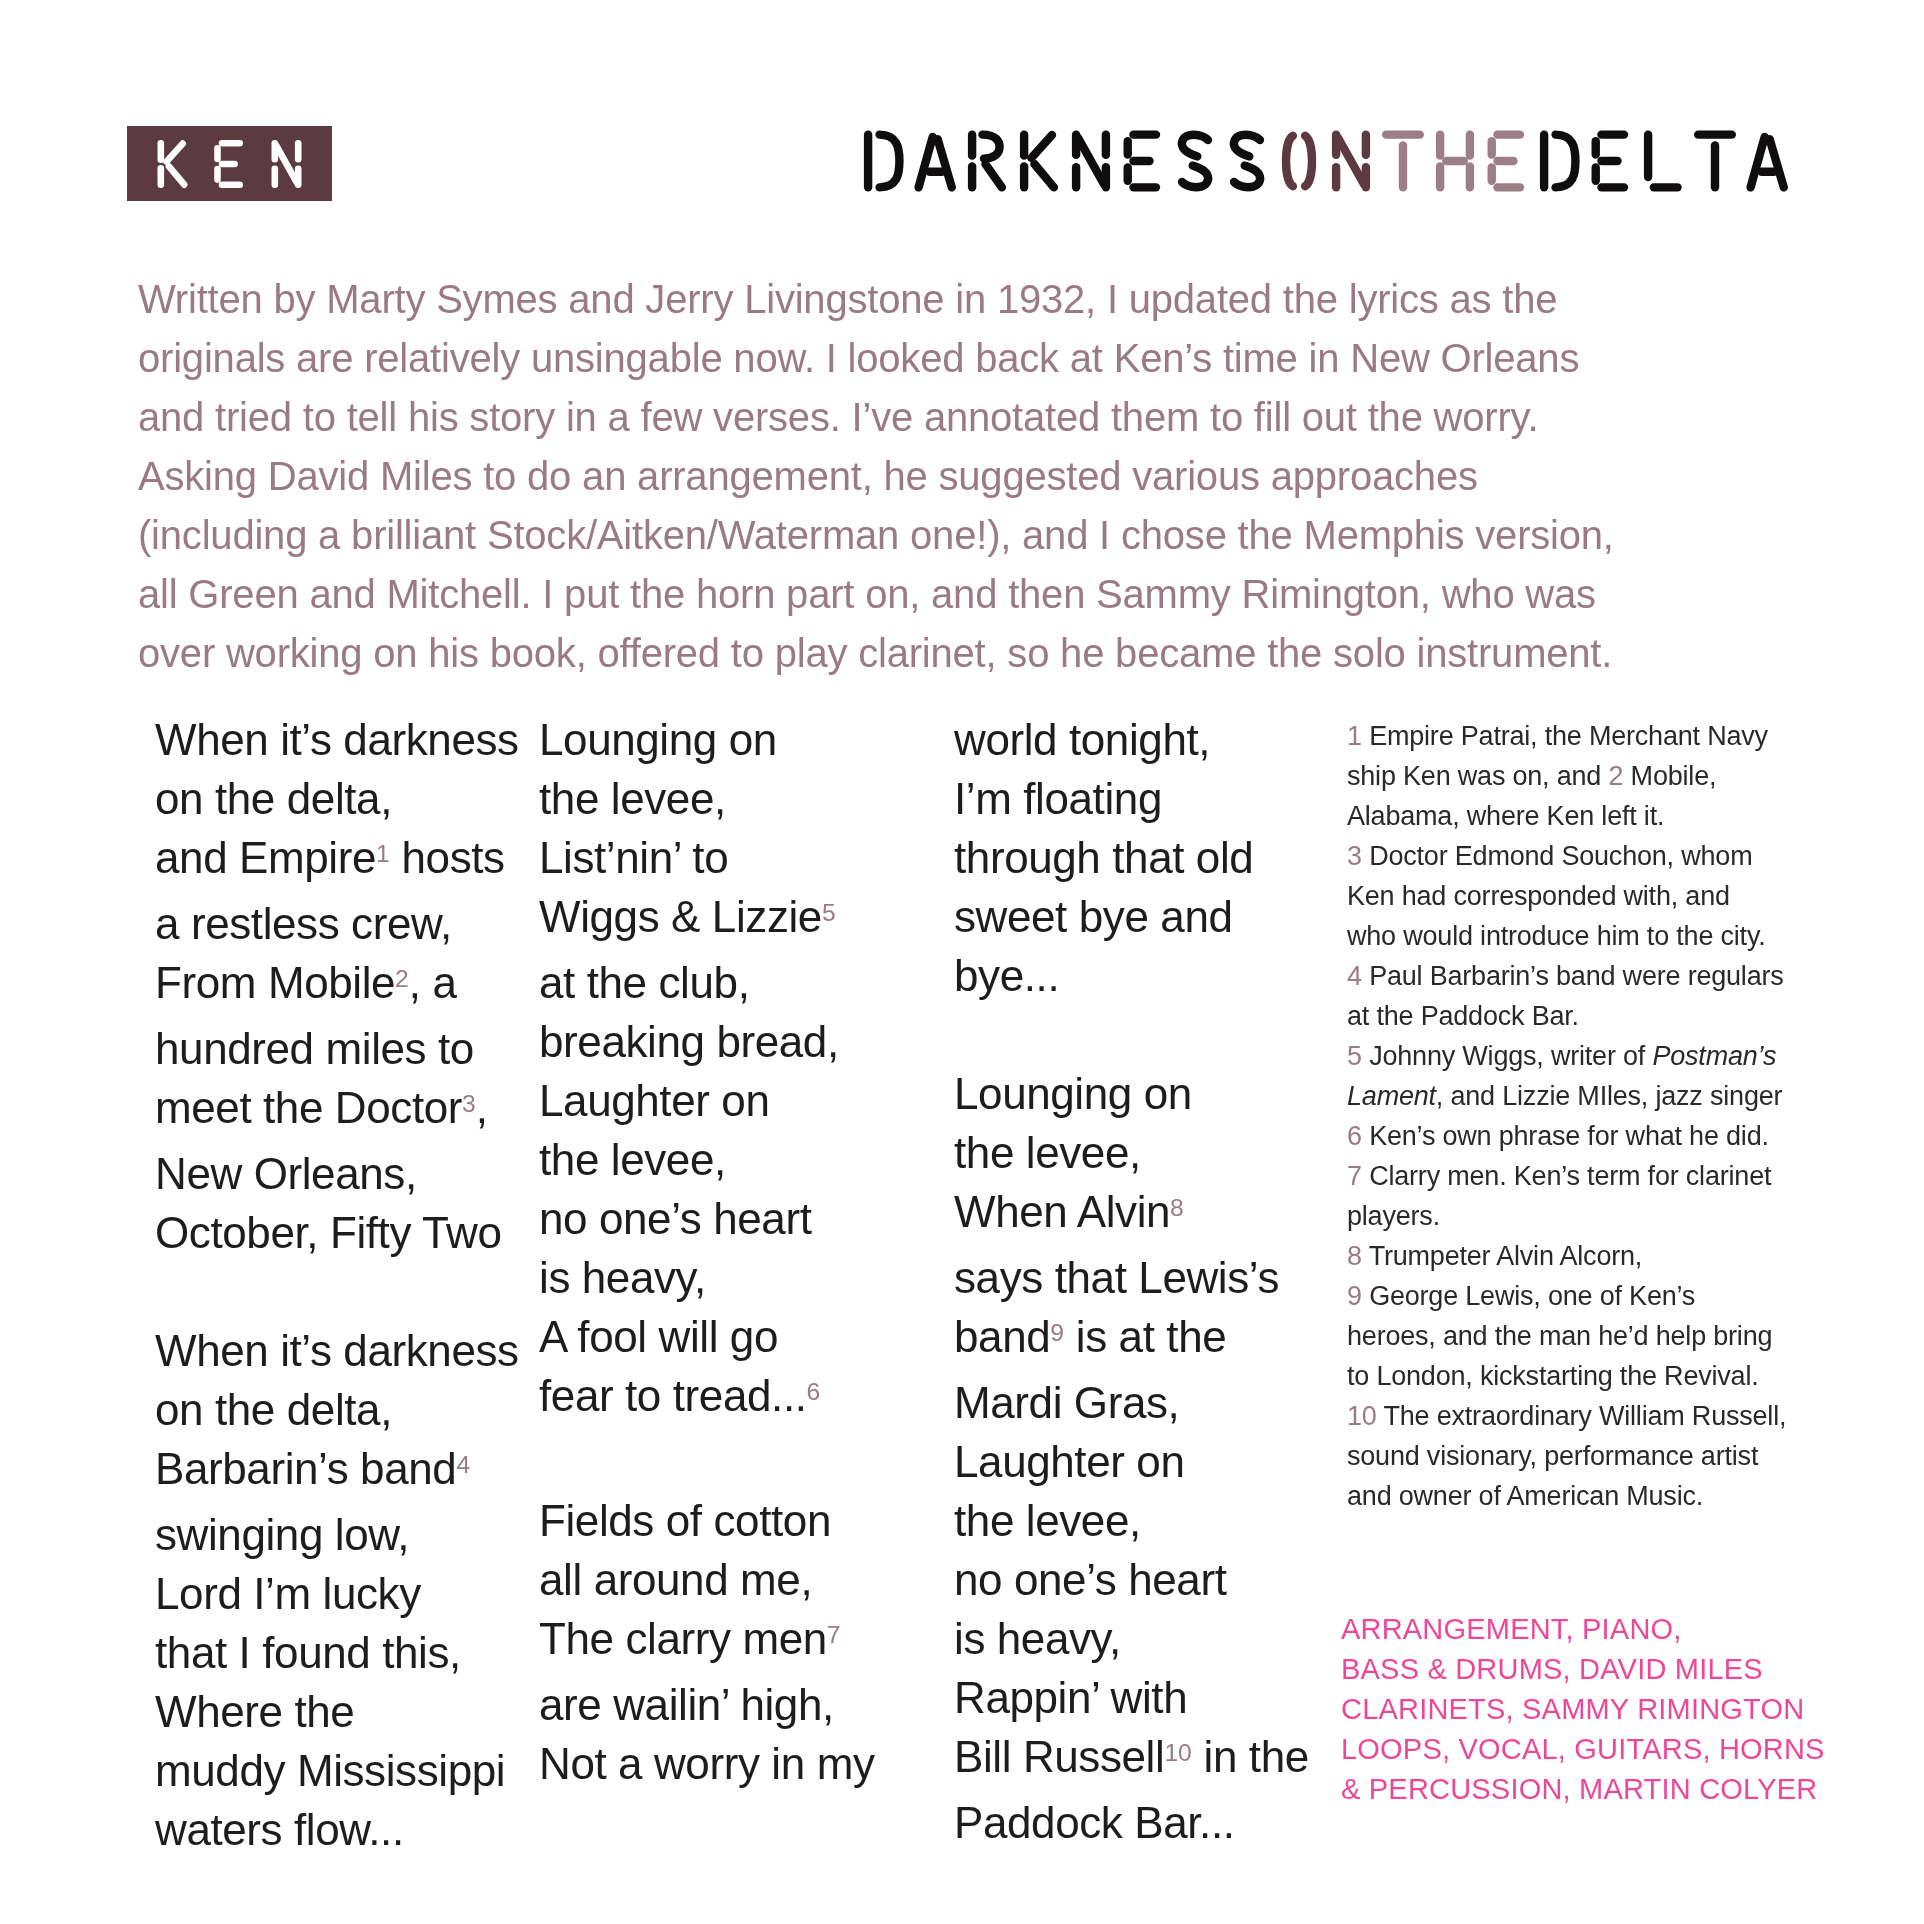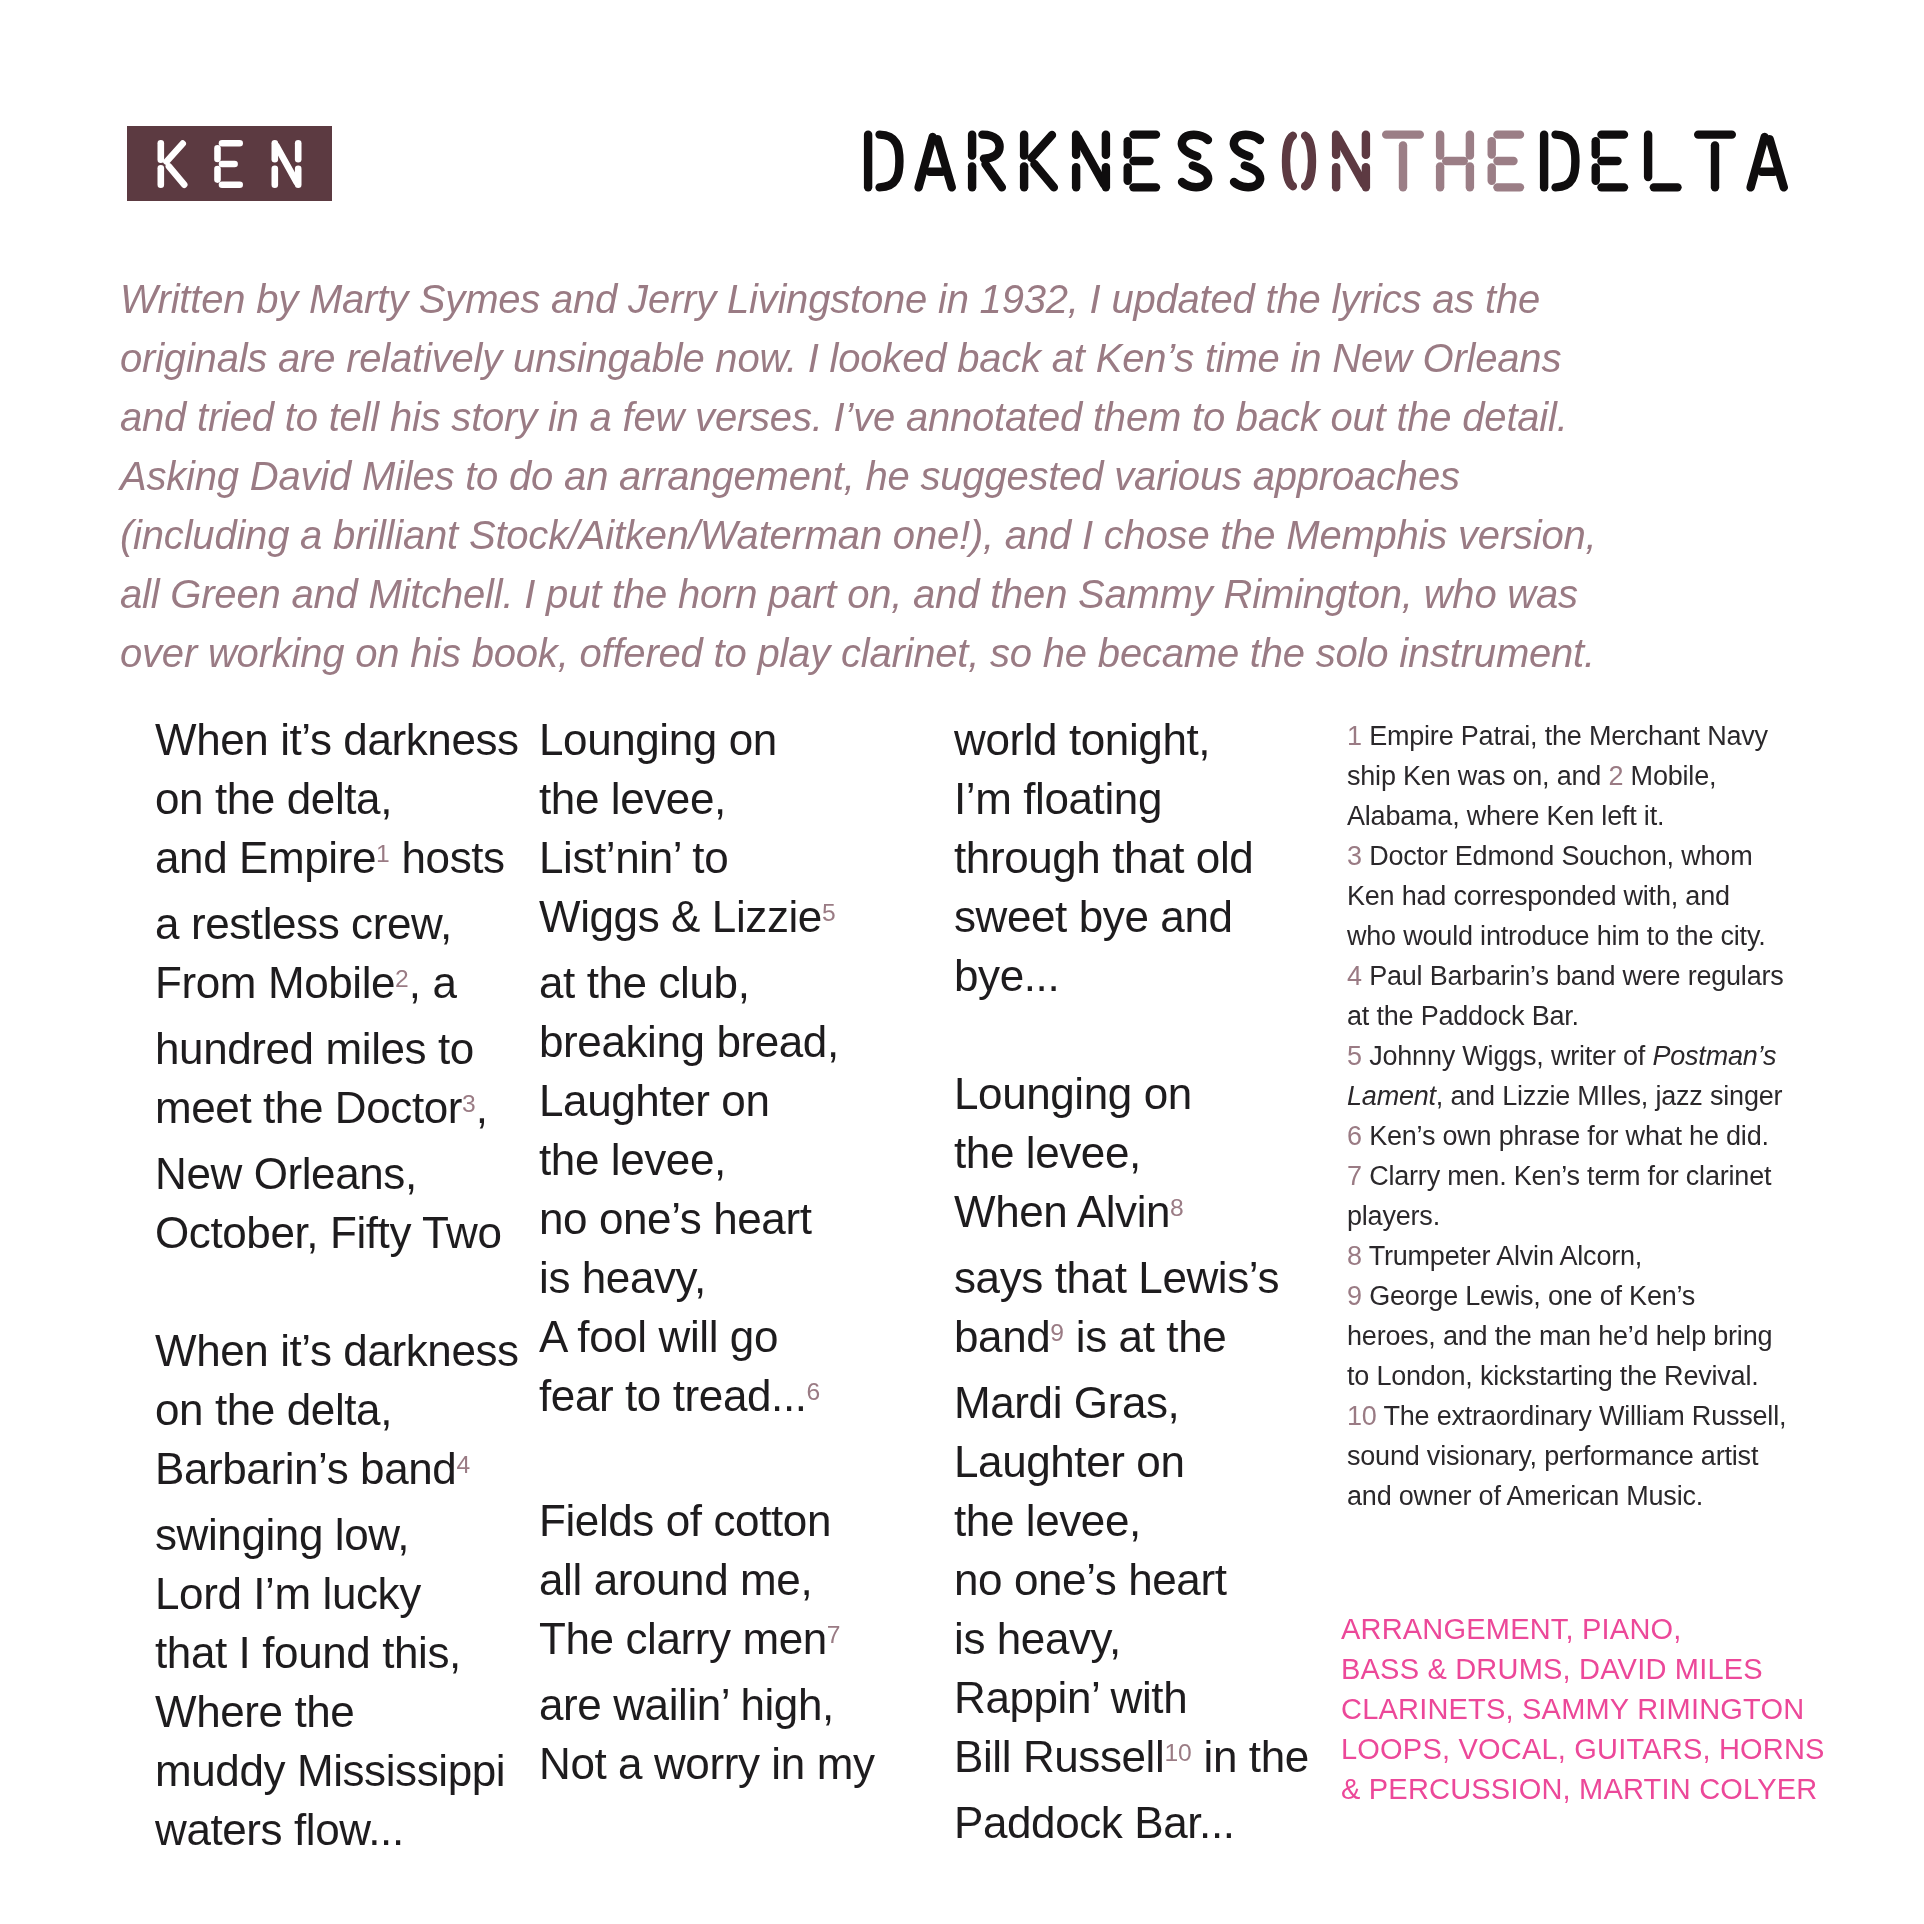--- a/index.html
+++ b/index.html
@@ -4,22 +4,22 @@
 <style>
   html,body{margin:0;padding:0;background:#ffffff;}
   body{width:1925px;height:1925px;position:relative;font-family:"Liberation Sans","DejaVu Sans",sans-serif;}
   .page{position:absolute;left:0;top:0;width:1925px;height:1925px;background:#ffffff;overflow:hidden;}
 
   .logo-box{position:absolute;left:127px;top:126px;width:205px;height:75px;
     display:flex;align-items:center;justify-content:center;gap:24px;}
   .title{position:absolute;left:862px;top:130px;display:flex;gap:10px;}
   svg.glyph{display:block;overflow:visible;}
 
-  .intro{position:absolute;left:120px;top:270px;width:1708px;
-    font-size:40px;line-height:59px;letter-spacing:-0.2px;font-style:italic;}
+  .intro{position:absolute;left:138px;top:270px;width:1708px;
+    font-size:40px;line-height:59px;letter-spacing:-0.2px;}
   .intro div{white-space:nowrap;}
 
   .col{position:absolute;top:710px;font-size:44px;line-height:59px;letter-spacing:-0.4px;}
   .col div{white-space:nowrap;}
   .col .sup{font-size:0.56em;position:relative;top:-0.45em;letter-spacing:0;}
 
   .notes{position:absolute;left:1340px;top:716px;width:497px;
     font-size:27px;line-height:40px;letter-spacing:-0.2px;}
   .notes div{white-space:nowrap;}
   .notes .em{font-style:italic;}
@@ -148,21 +148,21 @@
       </svg>
       <svg viewBox="0 0 11 16" width="42" height="62" class="glyph">
         <path d="M1.2 14.9 L4.9 1.7" fill="none" stroke="#0f0d0e" stroke-width="2.2" stroke-linecap="round"></path>
         <path d="M6.2 2.3 L9.9 14.9" fill="none" stroke="#0f0d0e" stroke-width="2.2" stroke-linecap="round"></path>
         <path d="M4.1 10.8 H7.3" fill="none" stroke="#0f0d0e" stroke-width="2.2" stroke-linecap="round"></path>
       </svg>
     </div>
   <div class="intro" id="intro" style="color: rgb(154, 123, 132);">
       <div>Written by Marty Symes and Jerry Livingstone in 1932, I updated the lyrics as the</div>
       <div>originals are relatively unsingable now. I looked back at Ken’s time in New Orleans</div>
-      <div>and tried to tell his story in a few verses. I’ve annotated them to back out the detail.</div>
+      <div>and tried to tell his story in a few verses. I’ve annotated them to fill out the worry.</div>
       <div>Asking David Miles to do an arrangement, he suggested various approaches</div>
       <div>(including a brilliant Stock/Aitken/Waterman one!), and I chose the Memphis version,</div>
       <div>all Green and Mitchell. I put the horn part on, and then Sammy Rimington, who was</div>
       <div>over working on his book, offered to play clarinet, so he became the solo instrument.</div>
     </div>
   <div class="col" id="col0" style="left: 125px; color: rgb(30, 28, 30); margin-left: 30px;">
       <div>When it’s darkness</div>
       <div>on the delta,</div>
       <div><span>and Empire</span><span class="sup" style="color: rgb(154, 123, 132);">1</span><span> hosts</span></div>
       <div>a restless crew,</div>

